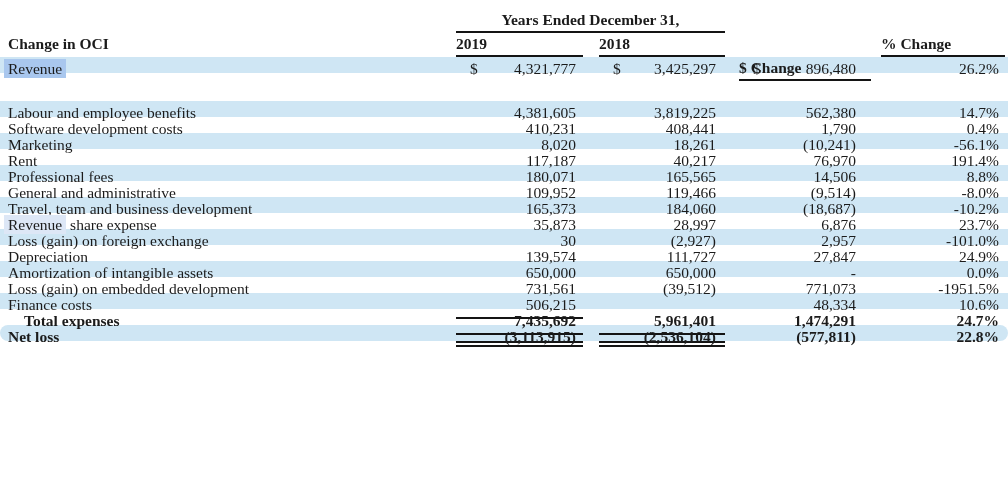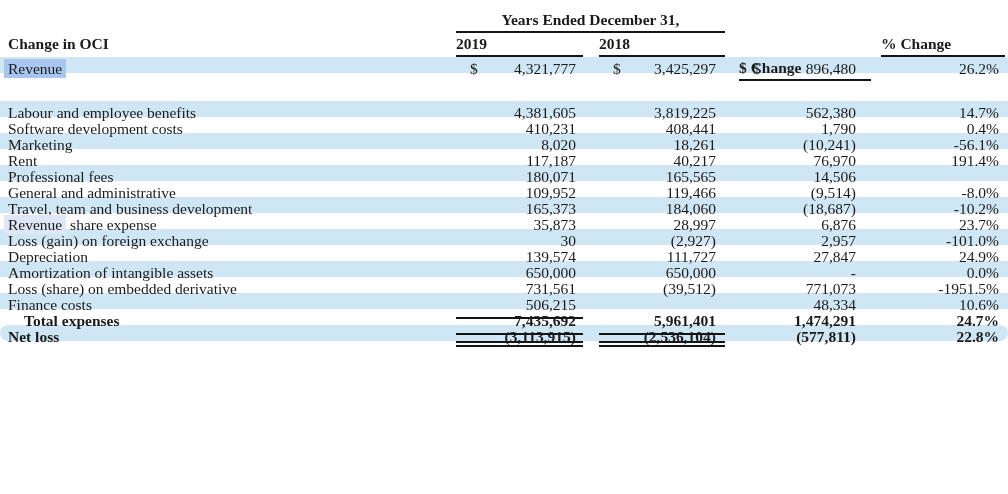--- a/index.html
+++ b/index.html
@@ -102,20 +102,21 @@
         <div class="num n1">117,187</div>
         <div class="num n2">40,217</div>
         <div class="num n3">76,970</div>
         <div class="num n4">191.4%</div>
       </div>
       <div class="grid r data shade">
         <div class="lab">Professional fees</div>
         <div class="num n1">180,071</div>
         <div class="num n2">165,565</div>
         <div class="num n3">14,506</div>
+        <div class="num n4">8.8%</div>
       </div>
       <div class="grid r data">
         <div class="lab">General and administrative</div>
         <div class="num n1">109,952</div>
         <div class="num n2">119,466</div>
         <div class="num n3">(9,514)</div>
         <div class="num n4">-8.0%</div>
       </div>
       <div class="grid r data shade">
         <div class="lab">Travel, team and business development</div>
@@ -146,21 +147,21 @@
         <div class="num n4">24.9%</div>
       </div>
       <div class="grid r data shade">
         <div class="lab">Amortization of intangible assets</div>
         <div class="num n1">650,000</div>
         <div class="num n2">650,000</div>
         <div class="num n3">-</div>
         <div class="num n4">0.0%</div>
       </div>
       <div class="grid r data">
-        <div class="lab">Loss (share) on embedded derivative</div>
+        <div class="lab">Loss (gain) on embedded development</div>
         <div class="num n1">731,561</div>
         <div class="num n2">(39,512)</div>
         <div class="num n3">771,073</div>
         <div class="num n4">-1951.5%</div>
       </div>
       <div class="grid r data shade">
         <div class="lab">Finance costs</div>
         <div class="num n1 rule-s">506,215</div>
         <div class="num n3">48,334</div>
         <div class="num n4">10.6%</div>

